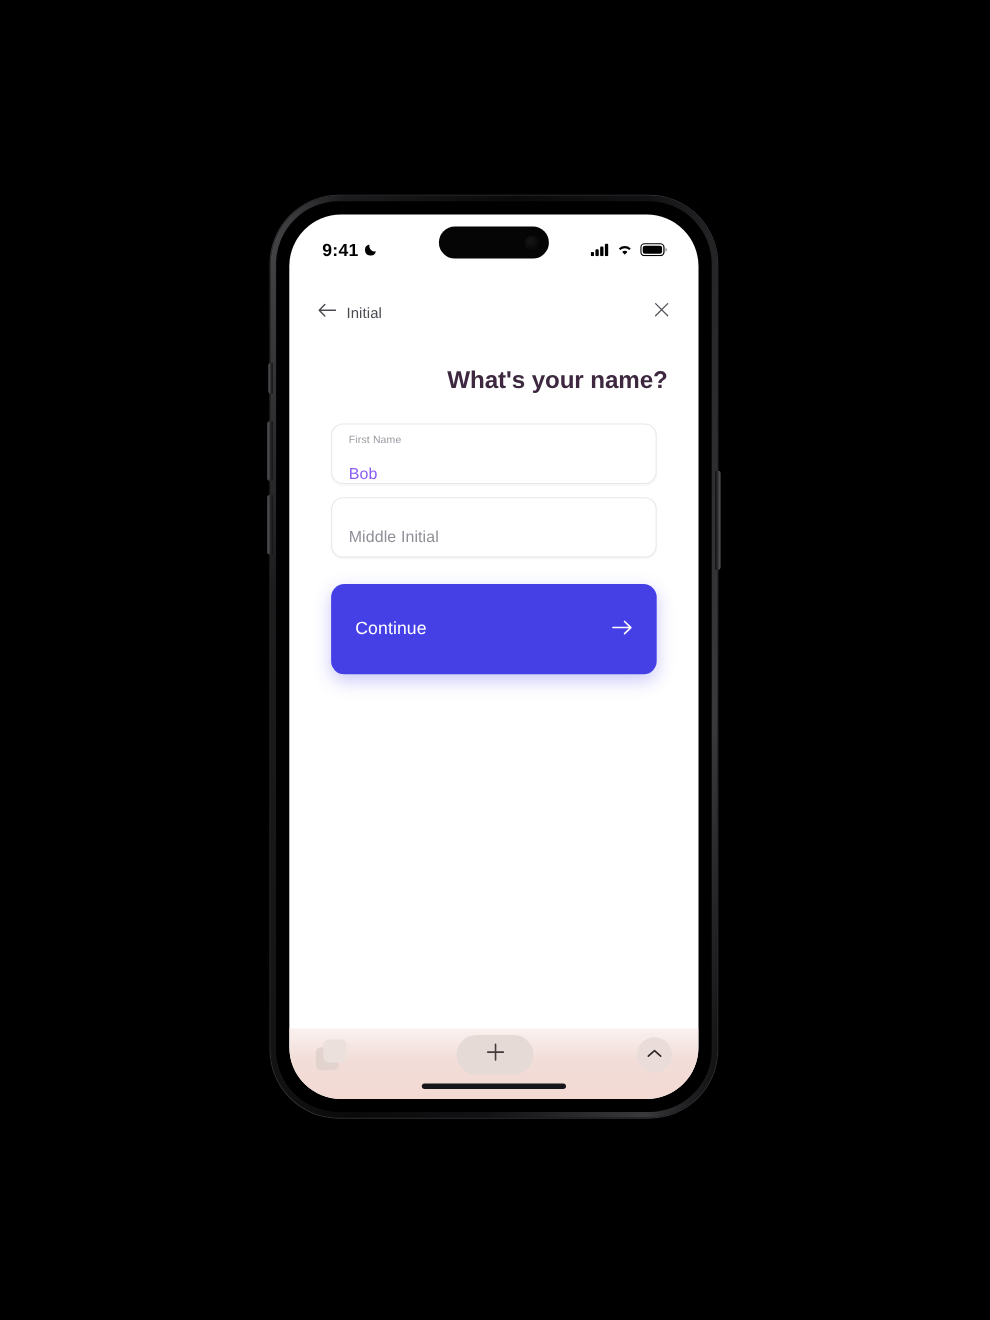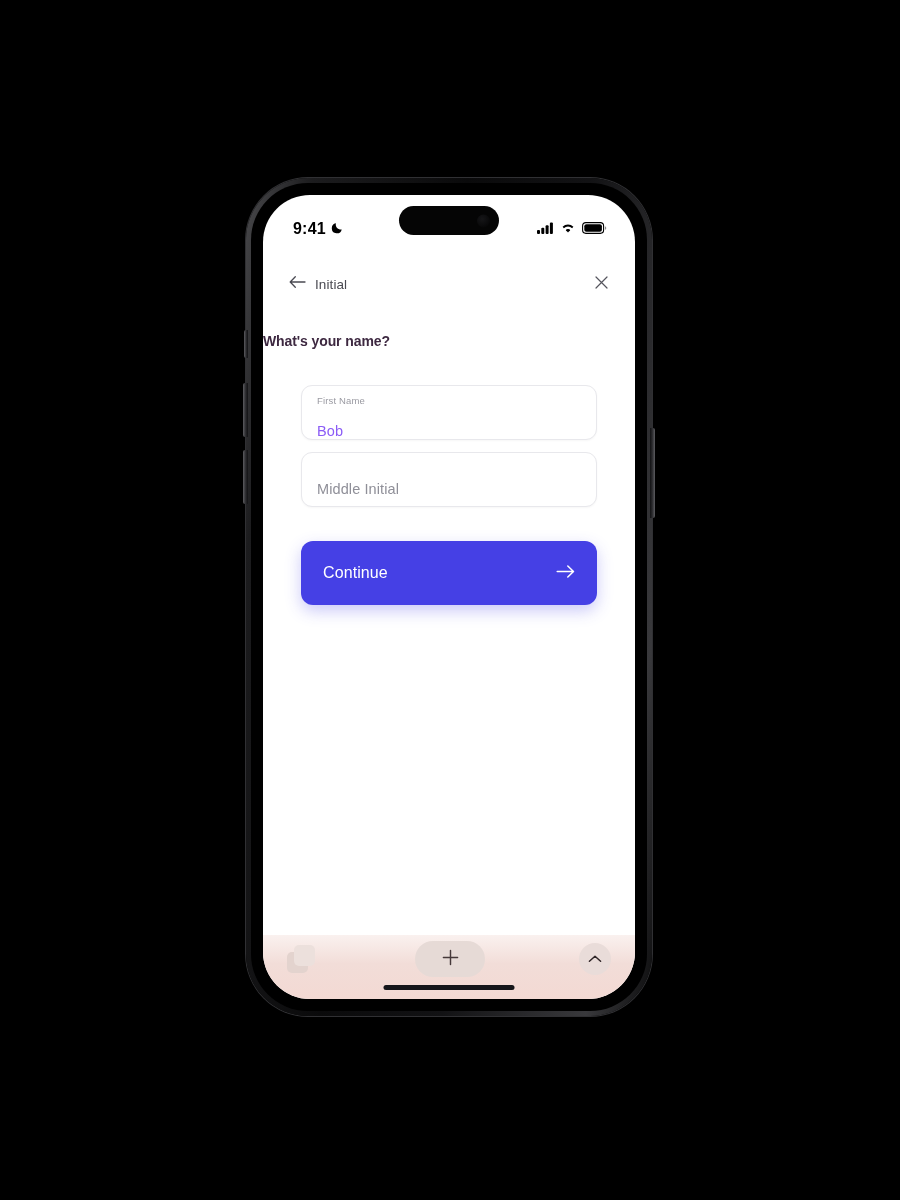--- a/index.html
+++ b/index.html
@@ -74,41 +74,41 @@
     display:flex; align-items:center; justify-content:space-between;
     padding:0 26px 0 26px;
   }
   .nav-back { display:flex; align-items:center; gap:9px; cursor:pointer; }
   .nav-back-label { font-size:13.5px; color:#4a4a52; letter-spacing:.1px; }
   .nav-close { cursor:pointer; display:flex; }
 
   
   .title {
     position:absolute; left:0; top:138px; width:344px;
-    text-align:left;
-    font-size:14px; font-weight:700; color:#3d2840;
+    text-align:right;
+    font-size:22px; font-weight:700; color:#3d2840;
     letter-spacing:-.1px;
   }
 
   
   .form { position:absolute; left:38px; top:190px; width:296px; }
   .field {
     height:55px; border:1px solid #e8e8ec; border-radius:11px;
     background:#fff; margin-bottom:12px;
     padding:0 15px; display:flex; flex-direction:column; justify-content:center;
     box-shadow:0 1px 2px rgba(20,20,40,.035);
     cursor:text;
   }
   .field.filled { justify-content:space-between; padding-top:9px; }
   .field-label { font-size:9.5px; color:#9a9aa2; margin-bottom:2px; letter-spacing:.15px; }
   .field-value { font-size:14.5px; color:#8b5cf6; letter-spacing:.1px; }
   .field-placeholder { font-size:14.5px; color:#8f8f98; letter-spacing:.1px;margin-top:18px; }
 
   .cta {
-    margin-top:34px; height:64px; border-radius:12px;
+    margin-top:24px; height:82px; border-radius:12px;
     background:#4540e5;
     display:flex; align-items:center; justify-content:space-between;
     padding:0 22px;
     box-shadow:0 6px 16px rgba(69,64,229,.28);
     cursor:pointer; border:none; width:100%;
   }
   .cta-label { font-size:16px; color:#fff; font-weight:400; letter-spacing:.1px; }
 
   
   .bottombar {

